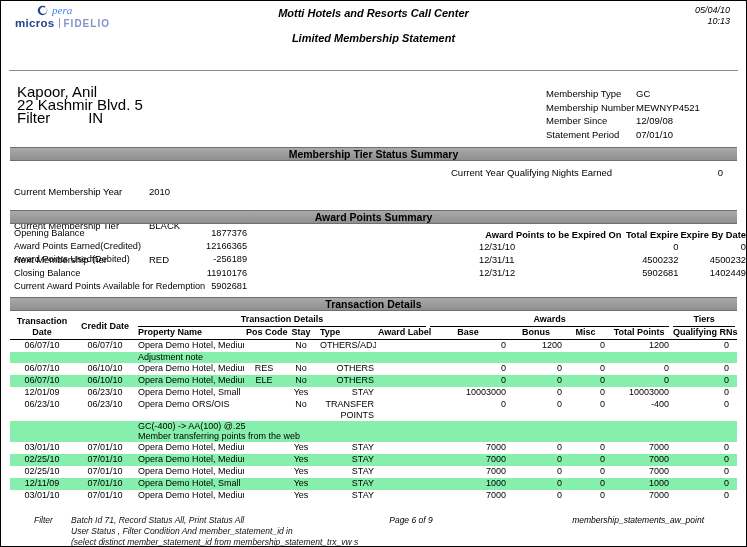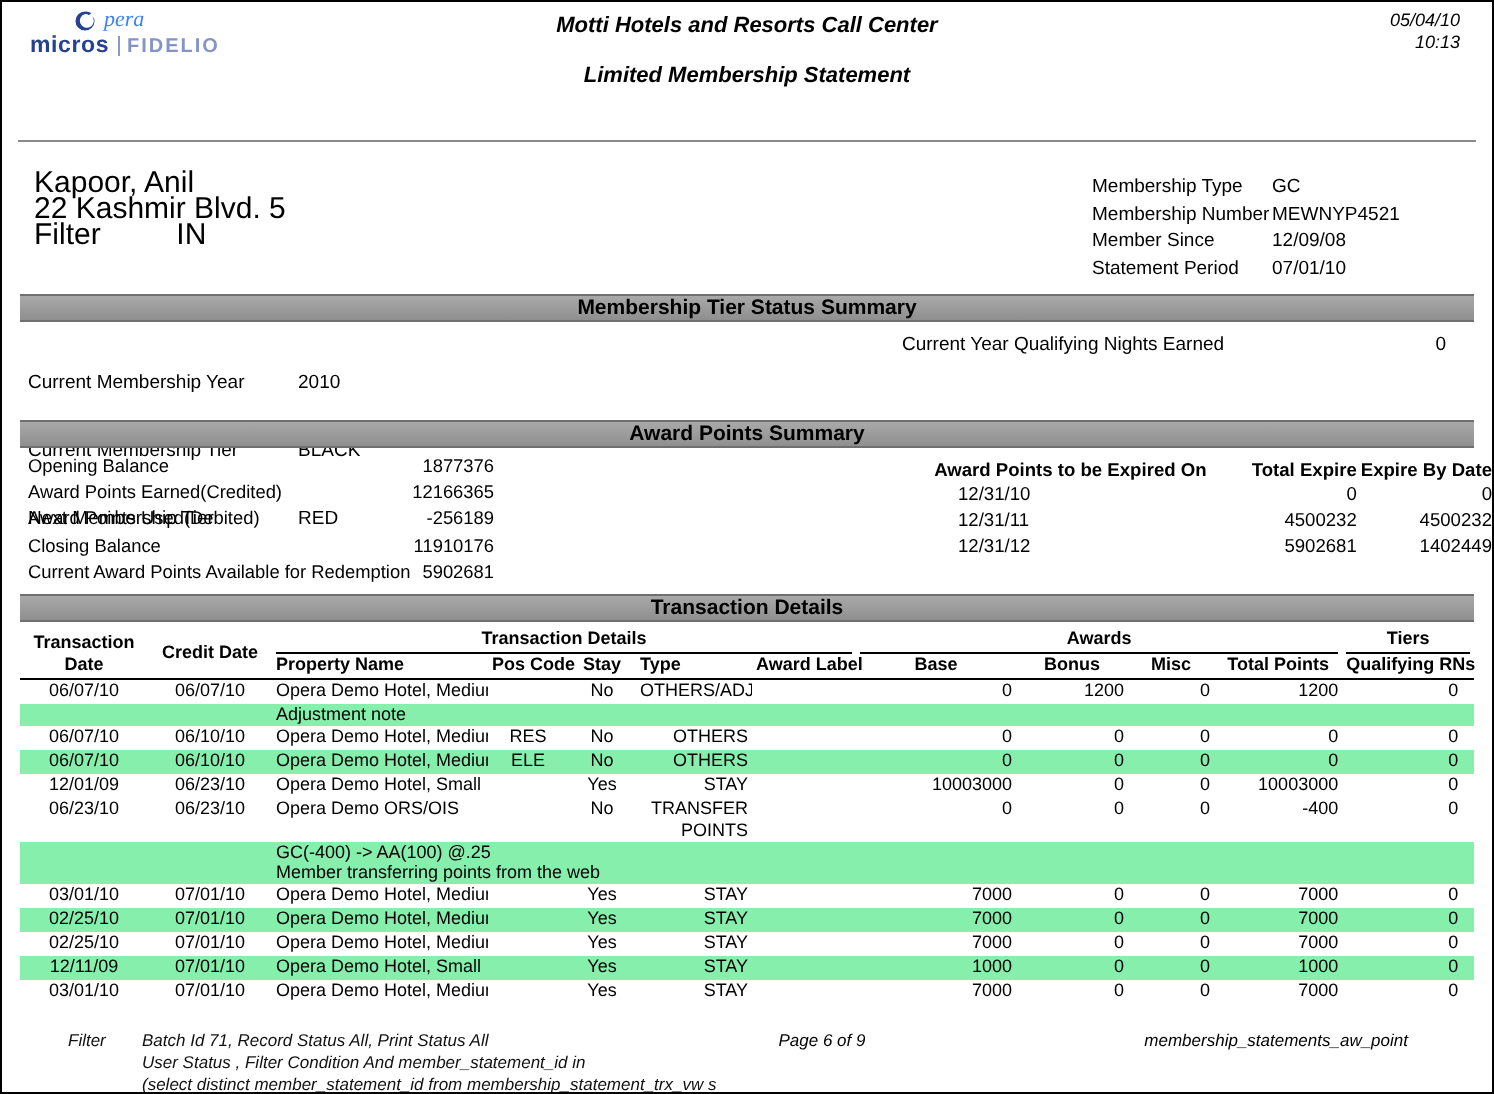--- a/index.html
+++ b/index.html
@@ -33,21 +33,21 @@
 
   
   .tier-rows{position:absolute;left:13px;top:164px;font-size:9.5px;line-height:14px;}
   .tier-rows .tl{display:inline-block;width:135px;margin-top:20px;}
   .qual{position:absolute;left:450px;top:166px;width:272px;display:flex;justify-content:space-between;font-size:9.5px;}
 
   
   .award-rows{position:absolute;left:13px;top:226px;font-size:9.2px;line-height:13.2px;}
   .award-rows .ar{display:flex;justify-content:space-between;width:233px;white-space:nowrap;}
   .expiry{position:absolute;left:448px;top:228px;border-collapse:collapse;font-size:9.3px;}
-  .expiry th{font-weight:bold;padding:0;line-height:12px;white-space:nowrap;}
+  .expiry th{font-weight:bold;padding:0;line-height:12px;white-space:nowrap;text-align:right;}
   .expiry td{padding:0;line-height:13px;white-space:nowrap;}
   .ex-c1{width:150px;text-align:center;} .ex-c2{width:58px;text-align:right;} .ex-c3{width:68px;text-align:right;}
   .expiry td.ex-c1{text-align:left;padding-left:30px;}
 
   
   .txn{position:absolute;left:9px;top:313px;width:727px;border-collapse:collapse;table-layout:fixed;font-size:9px;}
   .txn th{font-weight:bold;padding:0 2px;line-height:11px;vertical-align:bottom;white-space:nowrap;overflow:visible;}
   .txn th.group span{display:block;border-bottom:1px solid #000;padding-bottom:1px;text-align:center;}
   .txn tr.cols-row th{border-bottom:1px solid #000;padding-bottom:1px;}
   .txn th.rsp{vertical-align:middle;text-align:center;border-bottom:1px solid #000;white-space:normal;}

